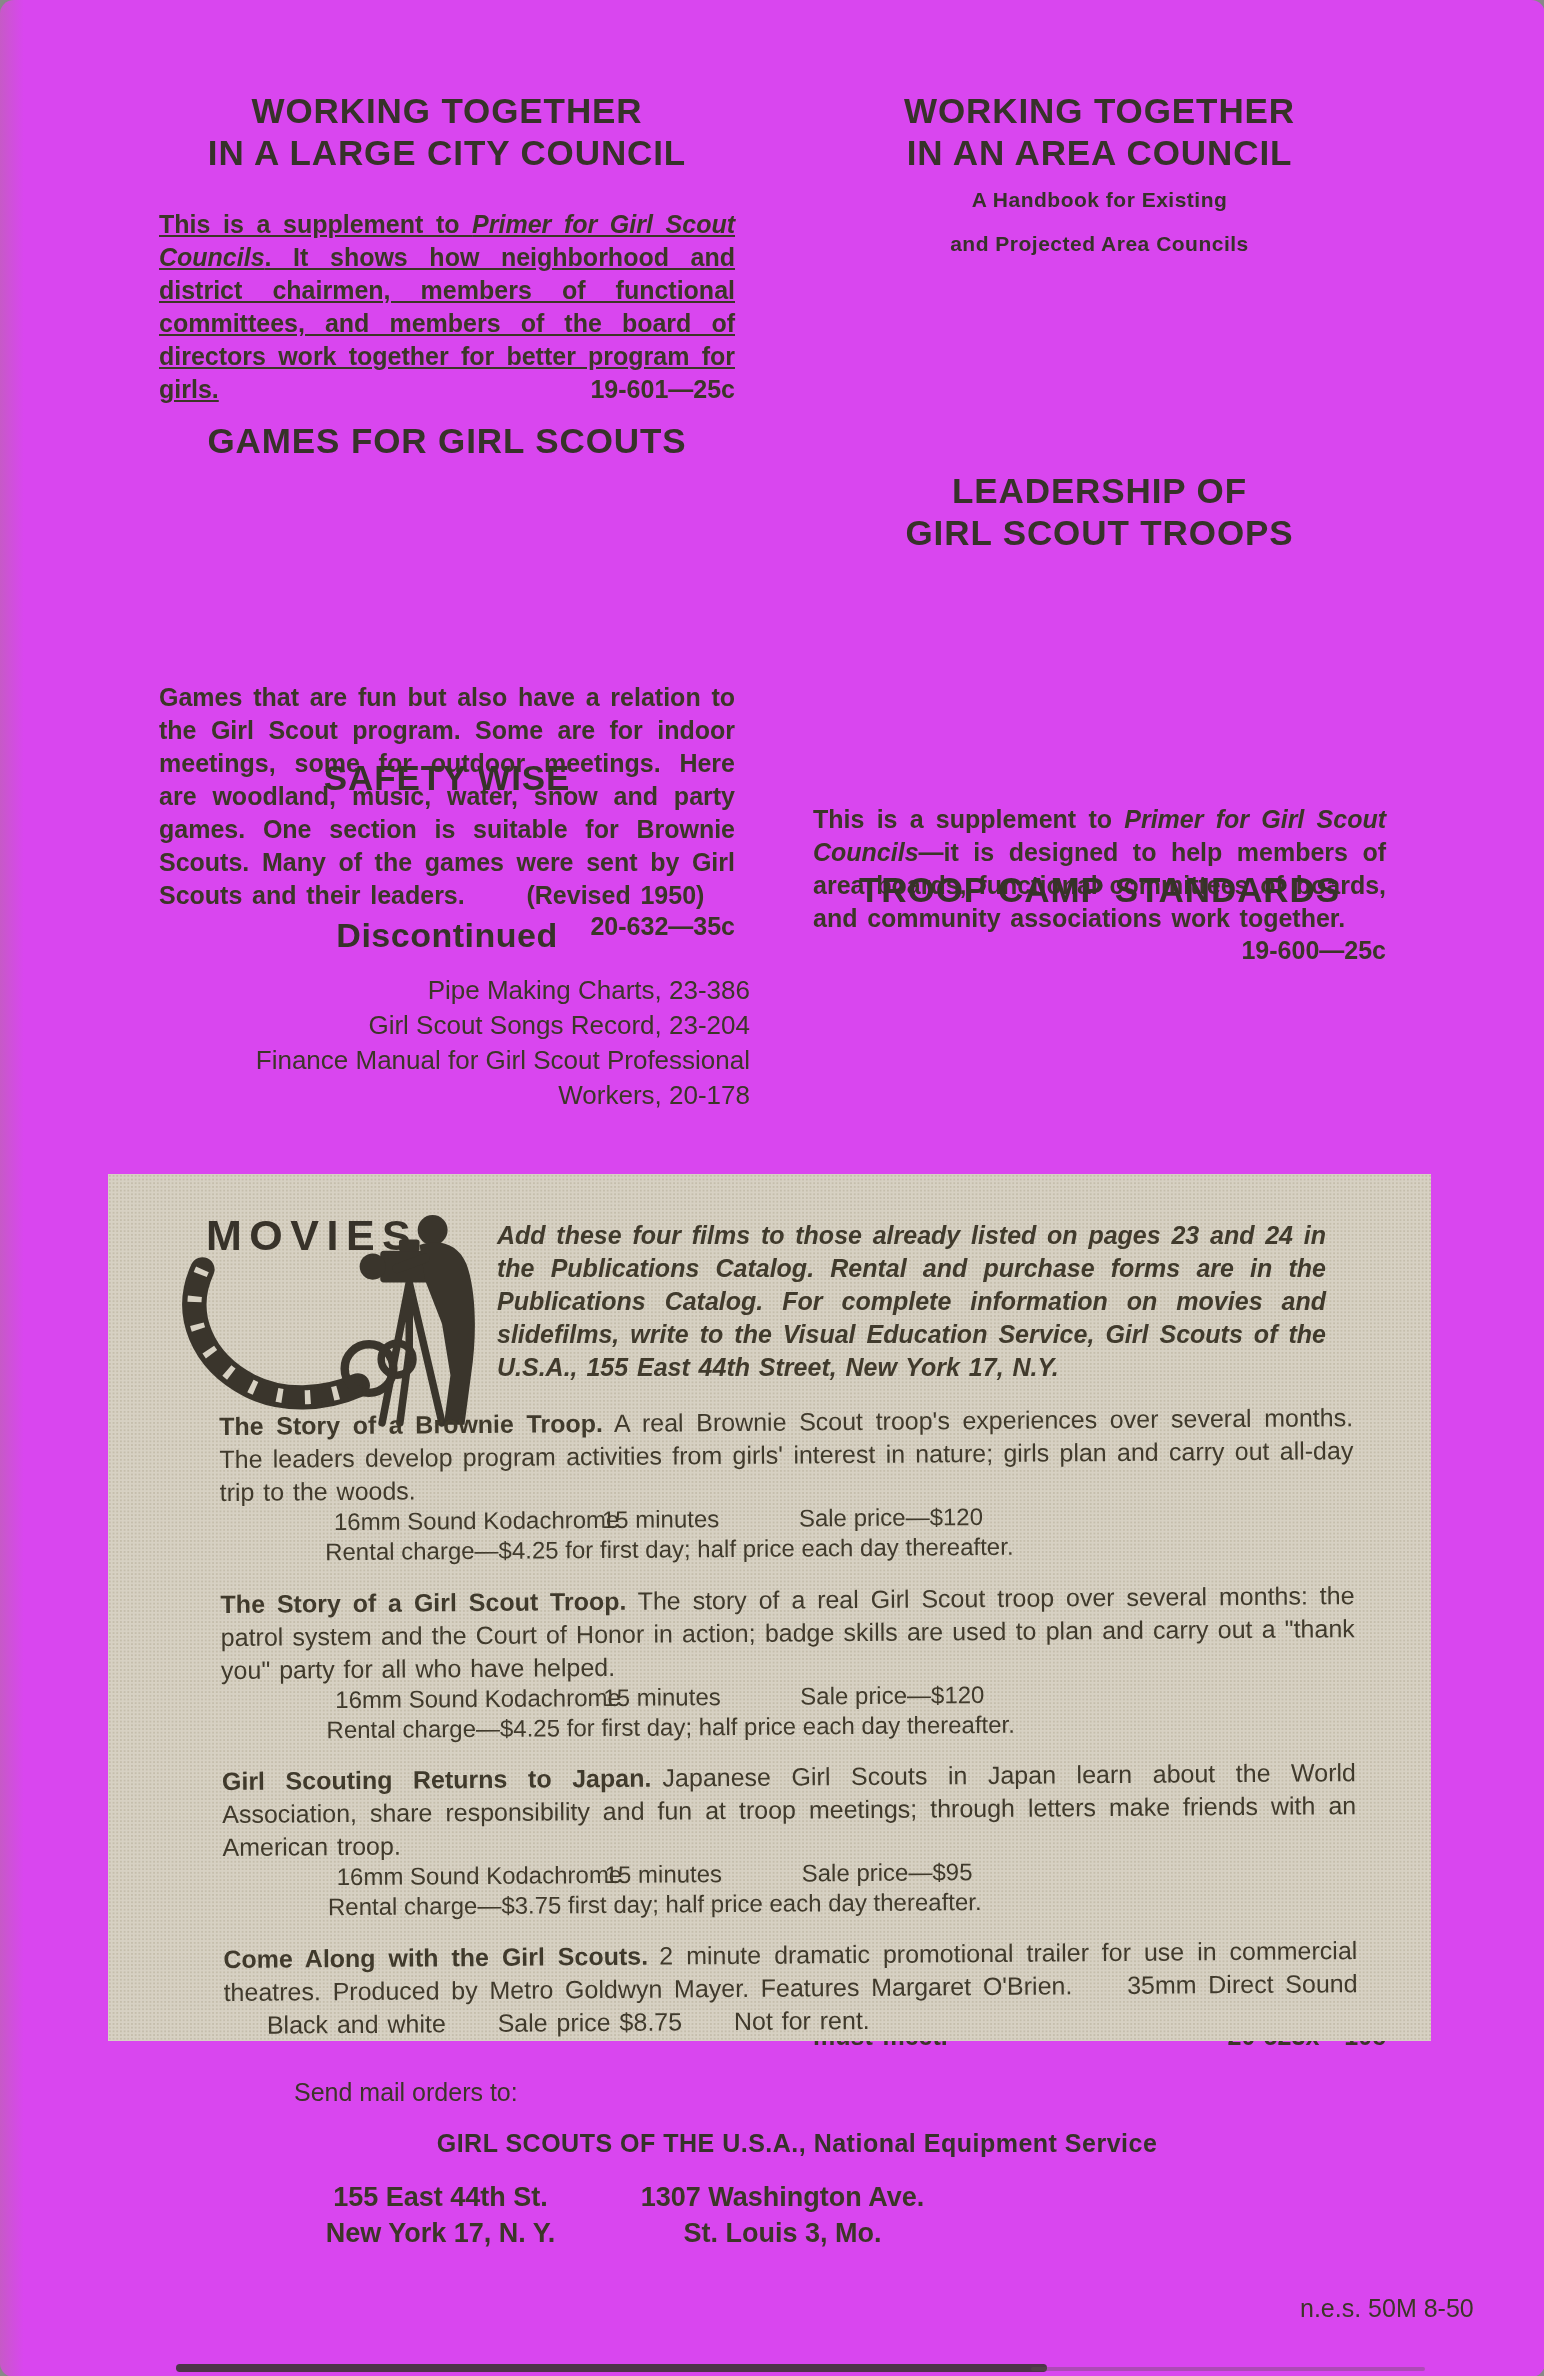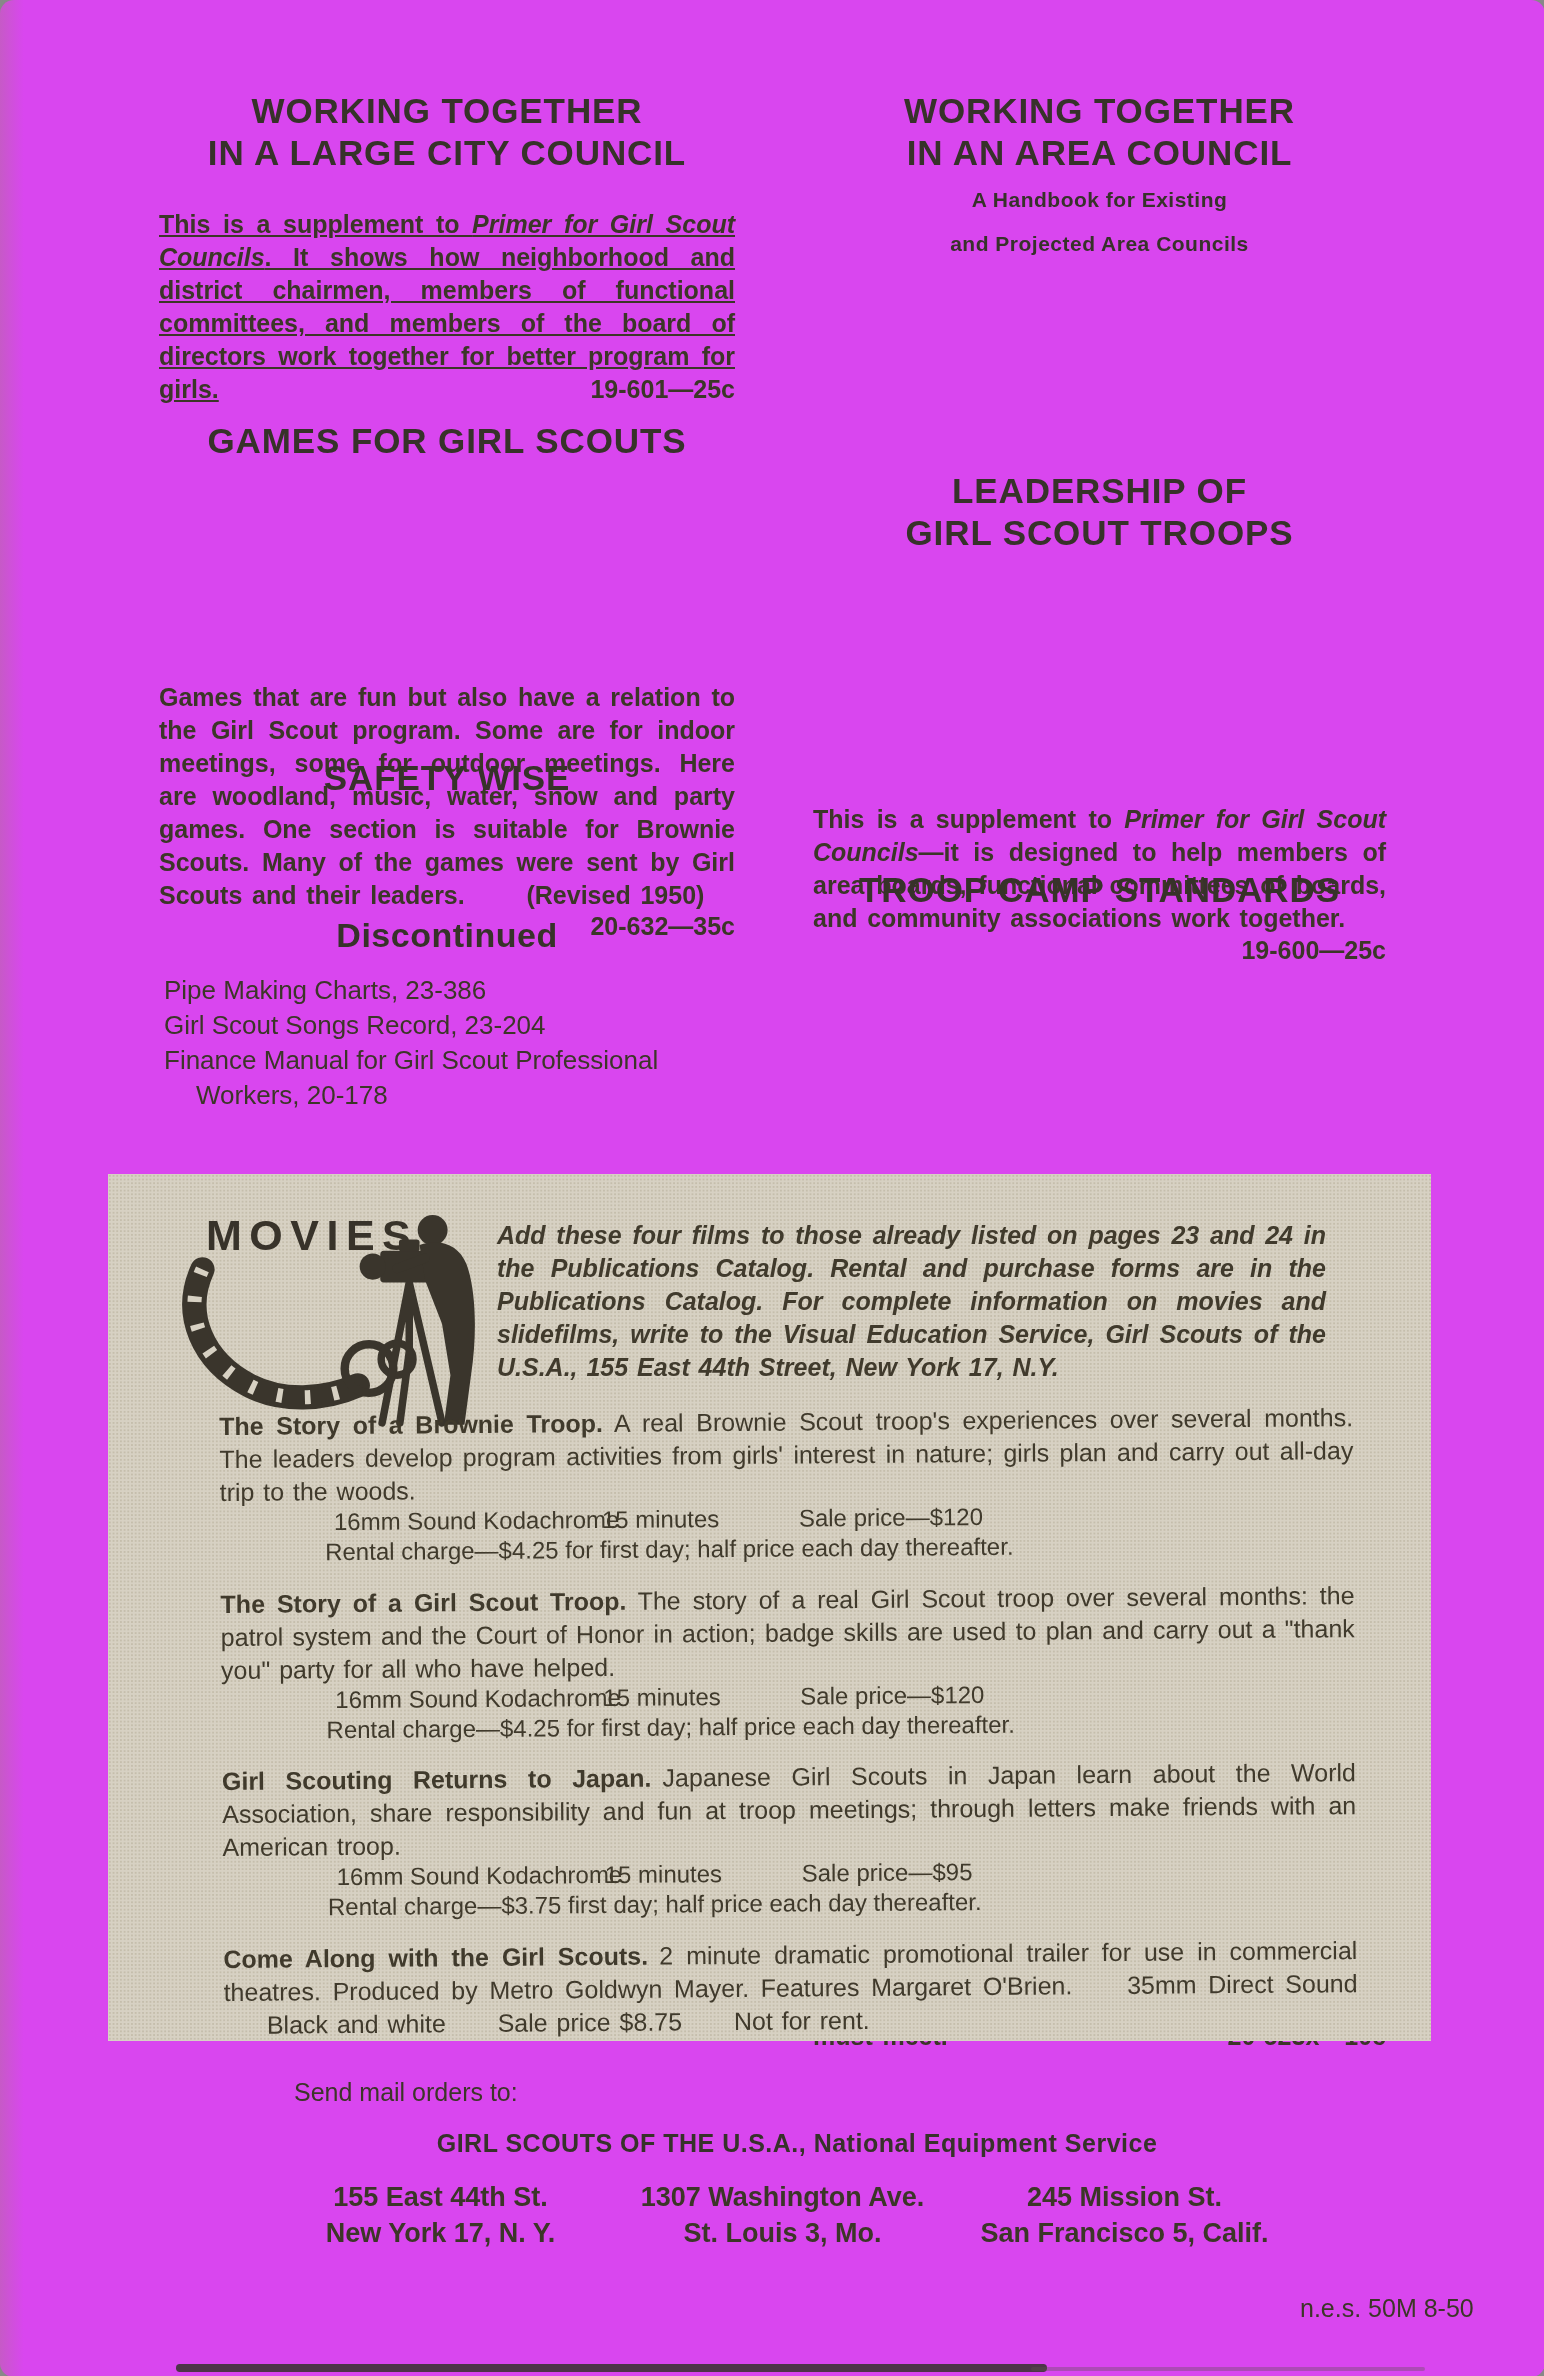--- a/index.html
+++ b/index.html
@@ -9,21 +9,21 @@
   .head{font-weight:bold;font-size:35px;line-height:42px;text-align:center;
         letter-spacing:0.9px;margin:0;color:#37322a;}
   .subhead-line{font-size:21px;line-height:37px;letter-spacing:0.5px;}
   .para{font-size:25px;font-weight:bold;line-height:33px;text-align:justify;
         margin:0;position:relative;word-spacing:2.8px;}
   .price{position:absolute;right:0;bottom:0;white-space:nowrap;}
   .note{font-weight:bold;margin-left:52px;}
   .it{font-style:italic;}
   .disc-head{font-size:34px;letter-spacing:0.5px;}
   .disc-item{font-size:26px;font-weight:normal;line-height:35px;margin:0;
-             padding-left:32px;text-indent:-32px;}
+             padding-left:32px;text-indent:-32px;text-align:right;}
   
   .panel{position:absolute;left:108px;top:1174px;width:1323px;height:867px;
          background-color:#d7d1c3;
          background-image:radial-gradient(#c5beac 0.9px,rgba(0,0,0,0) 1.2px);
          background-size:3.7px 3.7px;color:#403a2c;}
   .m-title{position:absolute;left:98px;top:37px;font-size:43px;font-weight:bold;
            letter-spacing:7.5px;color:#38332a;}
   .m-art{position:absolute;left:66px;top:28px;}
   .m-intro{position:absolute;left:389px;top:45px;width:829px;margin:0;font-size:25px;
            font-style:italic;font-weight:bold;line-height:33px;text-align:justify;word-spacing:1.9px;}
@@ -200,24 +200,20 @@
   <div class="f-org">GIRL SCOUTS OF THE U.S.A., National Equipment Service</div>
 
   <div class="f-addr" style="left:300px;width:281px;">
     <div>155 East 44th St.</div>
     <div>New York 17, N. Y.</div>
   </div>
   <div class="f-addr" style="left:614px;width:337px;">
     <div>1307 Washington Ave.</div>
     <div>St. Louis 3, Mo.</div>
   </div>
-  <div class="f-addr" style="left:956px;width:337px;">
-    <div>245 Mission St.</div>
-    <div>San Francisco 5, Calif.</div>
-  </div>
 
   <div class="f-imprint">n.e.s. 50M 8-50</div>
 
   <div class="edge-l"></div>
   <div class="edge-b"></div>
   <div class="edge-b2"></div>
 </div>
 
 
 </body></html>

